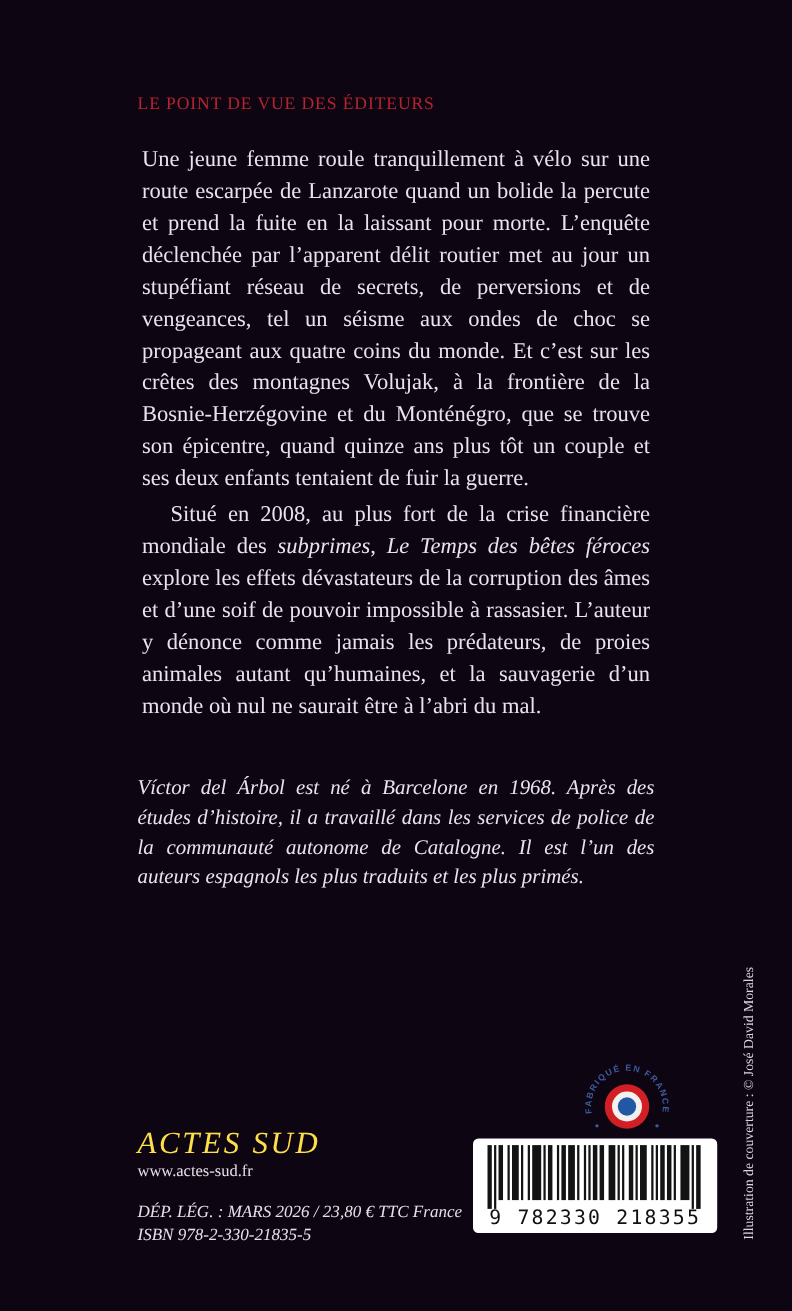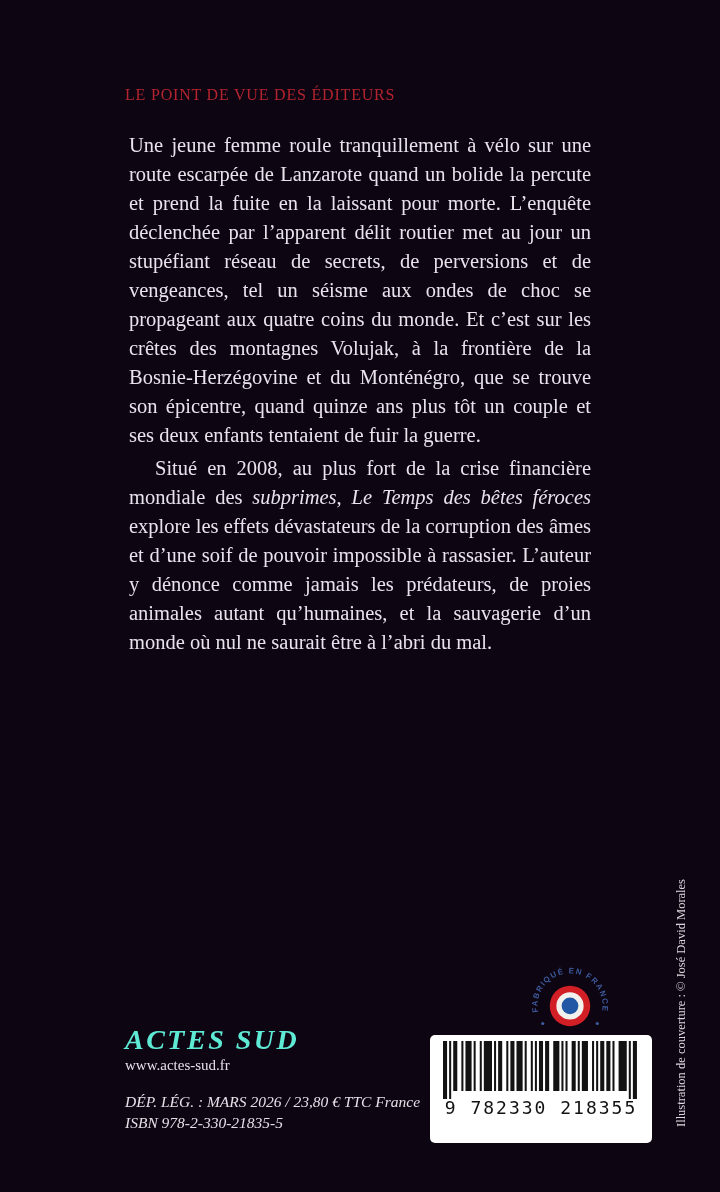--- a/index.html
+++ b/index.html
@@ -18,29 +18,29 @@
   .body-par{
     font-size:20.5px;line-height:29px;text-align:justify;margin:4px;
   }
   .par2{text-indent:26px;}
   .bio{
     font-style:italic;font-size:19px;line-height:27px;text-align:justify;
     margin:46px 0 0 0;
   }
   .footer{position:absolute;left:125px;top:1026px;color:#e6e1e7;}
   .logo{
-    font-style:italic;font-weight:bold;font-size:28px;color:#5eead4;
+    font-style:italic;font-weight:normal;font-size:28px;color:#fde047;
     letter-spacing:2.5px;line-height:1;
   }
   .url{font-size:15px;margin-top:3px;}
   .legal{margin-top:17px;font-size:15.5px;line-height:21px;font-style:italic;}
   .badge{position:absolute;left:526px;top:954px;width:88px;height:88px;}
   .badge svg{width:100%;height:100%;display:block;}
   .barcode{
-    position:absolute;left:430px;top:1035px;width:222px;height:108px;
+    position:absolute;left:430px;top:1035px;width:222px;height:86px;
     background:#ffffff;border-radius:5px;
     display:flex;flex-direction:column;align-items:center;
   }
   .bars{margin-top:6px;}
   .digits{
     font-family:"DejaVu Sans Mono",monospace;font-size:18px;color:#111111;
     letter-spacing:2px;margin-top:0;line-height:1;
   }
   .credit{
     position:absolute;left:681px;top:1003px;
@@ -50,20 +50,21 @@
 </style>
 </head>
 <body>
 
 <div class="page">
 
   <div class="text-col">
     <h1 class="heading">LE POINT DE VUE DES ÉDITEURS</h1>
     <p class="body-par">Une jeune femme roule tranquillement à vélo sur une route escarpée de Lanzarote quand un bolide la percute et prend la fuite en la laissant pour morte. L’enquête déclenchée par l’apparent délit routier met au jour un stupéfiant réseau de secrets, de perversions et de vengeances, tel un séisme aux ondes de choc se propageant aux quatre coins du monde. Et c’est sur les crêtes des montagnes Volujak, à la frontière de la Bosnie-Herzégovine et du Monténégro, que se trouve son épicentre, quand quinze ans plus tôt un couple et ses deux enfants tentaient de fuir la guerre.</p>
     <p class="body-par par2"><span>Situé en 2008, au plus fort de la crise financière mondiale des </span><em>subprimes</em><span>, </span><em>Le Temps des bêtes féroces</em><span> explore les effets dévastateurs de la corruption des âmes et d’une soif de pouvoir impossible à rassasier. L’auteur y dénonce comme jamais les prédateurs, de proies animales autant qu’humaines, et la sauvagerie d’un monde où nul ne saurait être à l’abri du mal.</span></p>
+    <p class="bio">Víctor del Árbol est né à Barcelone en 1968. Après des études d’histoire, il a travaillé dans les services de police de la communauté autonome de Catalogne. Il est l’un des auteurs espagnols les plus traduits et les plus primés.</p>
   </div>
 
   <div class="badge">
     <svg viewBox="0 0 100 100">
       <defs>
         <path id="badge-arc" d="M 15,71 A 37,37 0 1 1 85,71" fill="none"></path>
       </defs>
       <circle cx="50" cy="59" r="23" fill="#d21f26"></circle>
       <circle cx="50" cy="59" r="15.5" fill="#f3f1ee"></circle>
       <circle cx="50" cy="59" r="9.5" fill="#2257a5"></circle>

